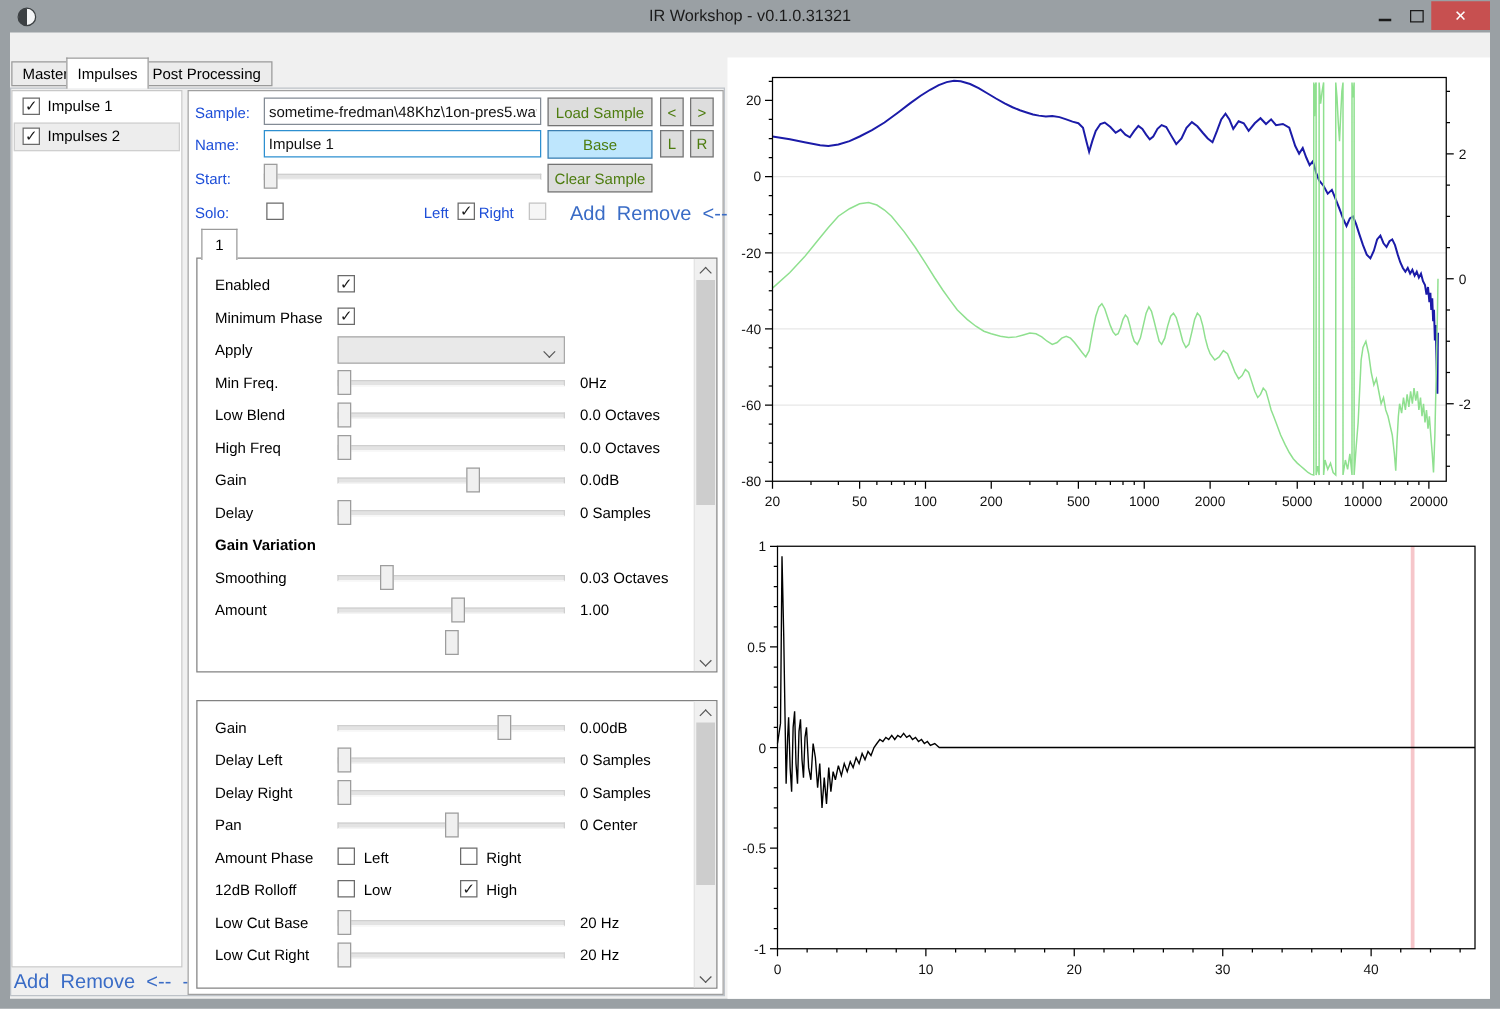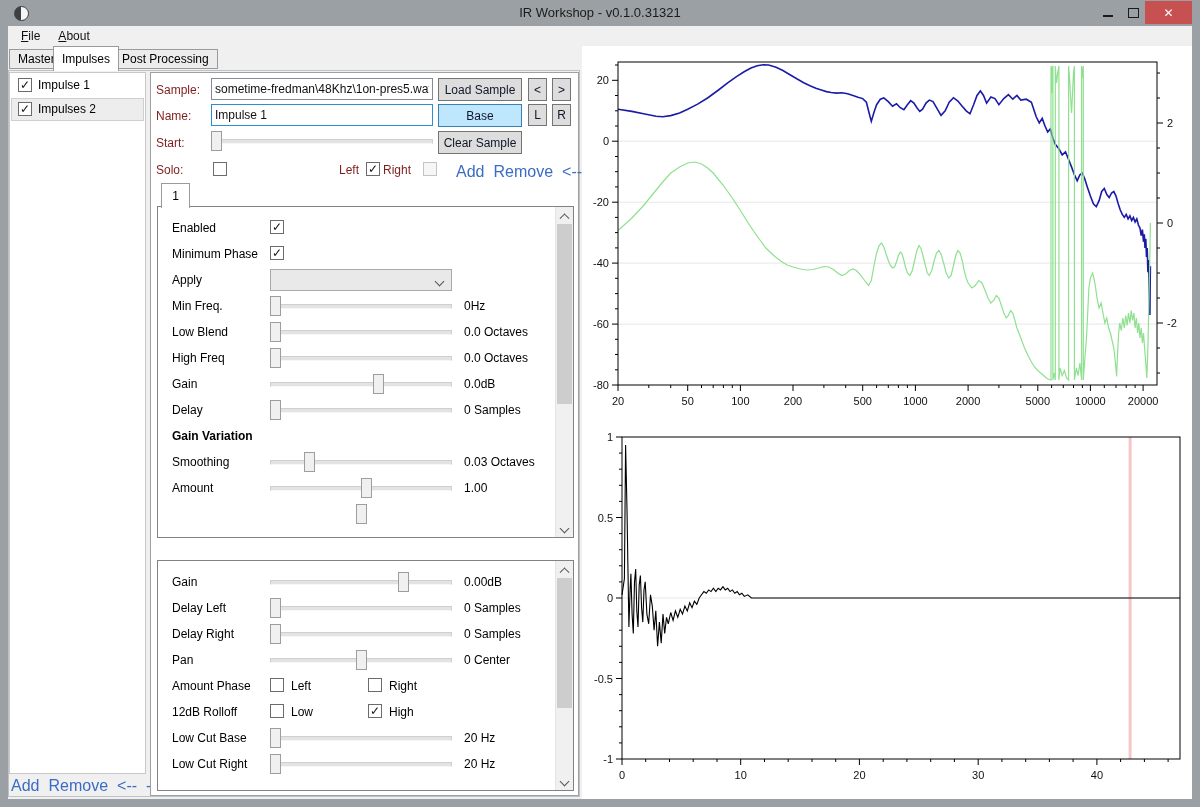--- a/index.html
+++ b/index.html
@@ -35,36 +35,36 @@
   .side-item{position:relative;height:23px;margin:1px;}
   .side-item.hl{background:#ededed;outline:1px solid #cfcfcf;outline-offset:-1px;}
   .side-item .cb{position:absolute;left:7px;top:4px;}
   .side-label{position:absolute;left:27px;top:4px;font-size:12px;}
   #sidebar-links{position:absolute;left:3px;top:751px;width:170px;display:flex;gap:9px;}
   
   .cb{box-sizing:border-box;width:14px;height:14px;border:1px solid #6b6b6b;background:#fff;
     font-size:12px;line-height:12px;text-align:center;color:#161616;}
   .cb.dis{border-color:#c4c4c4;background:#f6f6f6;}
   .btn{position:absolute;display:flex;align-items:center;justify-content:center;background:#ddd;
-    border:1px solid #747474;font-size:12px;box-sizing:border-box;color:#0f172a;}
+    border:1px solid #747474;font-size:12px;box-sizing:border-box;color:#4d7c0f;}
   .btn.primary{background:#bee6fd;border-color:#3c7fb1;}
   .txt{position:absolute;border:1px solid #838b95;background:#fff;font-size:12px;padding:0 3px;box-sizing:border-box;
     font-family:"Liberation Sans",sans-serif;color:#111;}
   .txt.focus{border-color:#2d8fd0;}
   .link{color:#3a6cc6;font-size:16px;white-space:nowrap;}
   .slider{position:absolute;height:20px;}
   .slider .track{position:absolute;left:0;right:0;top:8px;height:3px;background:#e3e3e3;
     border:1px solid #cfcfcf;border-bottom-color:#f7f7f7;}
   .slider .thumb{position:absolute;top:0;width:11px;height:20px;background:#f0f0f0;border:1px solid #9d9d9d;box-sizing:border-box;}
   .chev{display:inline-block;width:6px;height:6px;border-left:1px solid #555;border-top:1px solid #555;}
   .chev.up{transform:rotate(45deg) translate(2px,2px);}
   .chev.dn{transform:rotate(225deg);}
   
   #center{position:absolute;left:142px;top:46px;width:429px;height:724px;background:#fff;border:1px solid #a0a0a0;box-sizing:border-box;}
-  .row-label{position:absolute;font-size:12px;color:#7f1d1d;}
+  .row-label{position:absolute;font-size:12px;color:#1d4ed8;}
   #tab1{position:absolute;left:10px;top:110px;width:27px;height:24px;background:#fff;border:1px solid #9a9a9a;
     border-bottom:none;z-index:2;font-size:12px;display:flex;align-items:center;justify-content:center;}
   .ppanel{position:absolute;left:6px;width:417px;background:#fff;border:1px solid #828282;overflow:hidden;box-sizing:border-box;}
   #panel1{top:133px;height:332px;}
   #panel2{top:487px;height:231px;}
   .prows{position:absolute;left:0;top:8px;width:398px;}
   .prow{position:relative;height:26px;}
   .plabel{position:absolute;left:14px;top:6px;font-size:12px;white-space:nowrap;}
   .pheading{position:absolute;left:14px;top:6px;font-size:12px;font-weight:bold;}
   .pcb{position:absolute;left:112px;top:5px;}
@@ -99,24 +99,20 @@
       </div>
     <div class="capbtn cap-max">
         <span class="max-glyph"></span>
       </div>
     <div class="capbtn cap-close">
         <span>✕</span>
       </div>
   </div>
 
   <div class="client">
-    <div class="menubar" id="menubar">
-        <div class="menu-item">File</div>
-        <div class="menu-item">About</div>
-      </div>
     <div id="tabstrip">
         <div class="tab">Master</div>
         <div class="tab active">Impulses</div>
         <div class="tab">Post Processing</div>
       </div>
     <div class="tabpage"></div>
 
     <div id="sidebar">
         <div class="side-item">
           <div class="cb">✓</div>

